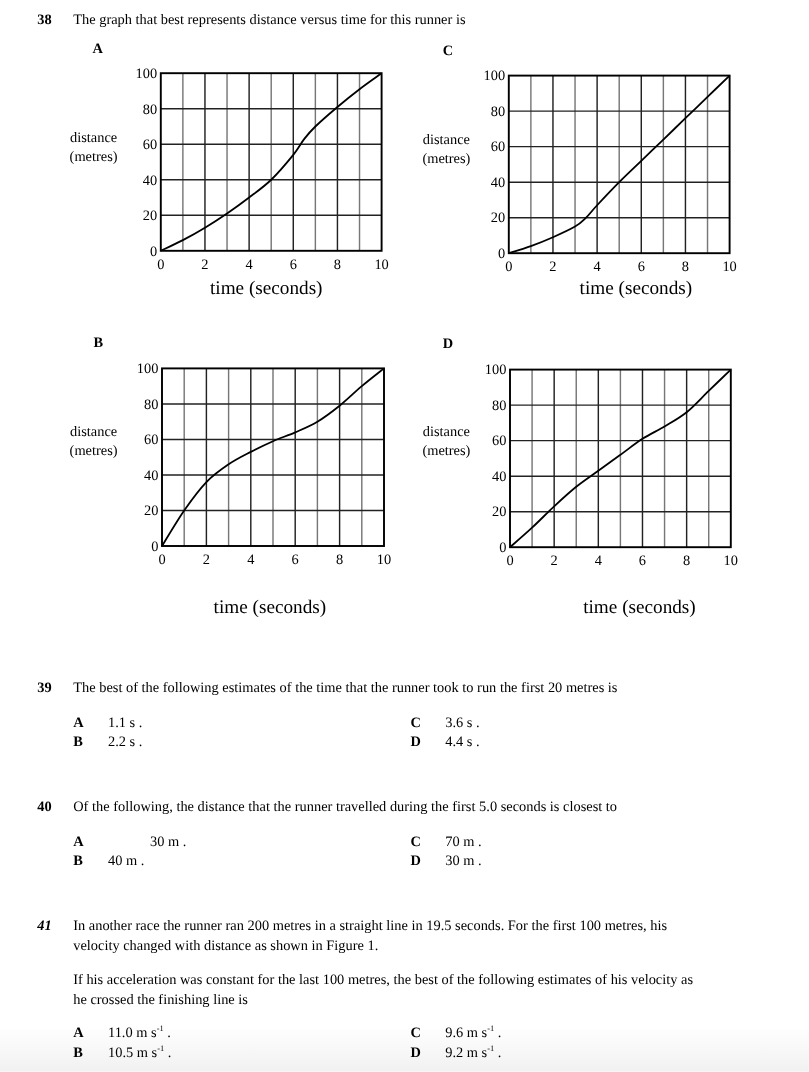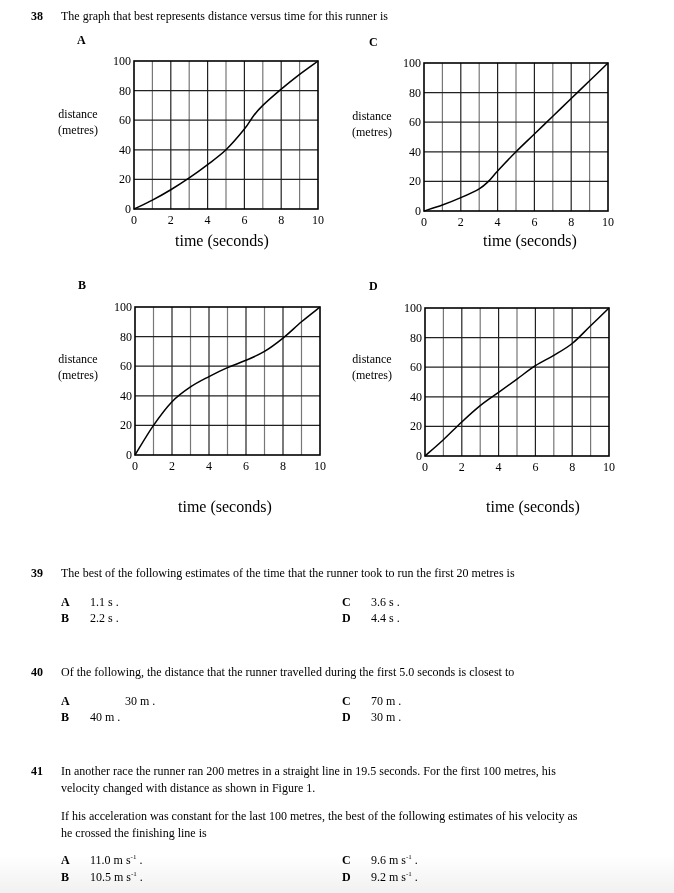--- a/index.html
+++ b/index.html
@@ -248,21 +248,21 @@
 </div>
 <div>
   <div class="abs optl" style="left:342px; top:694px;">C</div>
   <div class="abs optv" style="left:371px; top:694px;">70 m .</div>
 </div>
 <div>
   <div class="abs optl" style="left:342px; top:710px;">D</div>
   <div class="abs optv" style="left:371px; top:710px;">30 m .</div>
 </div>
 
-<div class="abs qnum" style="left:31px; top:764px;">41</div>
+<div class="abs qnum" style="left:31px; top:764px;font-style:italic;">41</div>
 <div class="abs qtext" style="left:61px; top:764px;">In another race the runner ran 200 metres in a straight line in 19.5 seconds. For the first 100 metres, his</div>
 <div class="abs qtext" style="left:61px; top:781px;">velocity changed with distance as shown in Figure 1.</div>
 <div class="abs qtext" style="left:61px; top:809px;">If his acceleration was constant for the last 100 metres, the best of the following estimates of his velocity as</div>
 <div class="abs qtext" style="left:61px; top:826px;">he crossed the finishing line is</div>
 
 <div>
   <div class="abs optl" style="left:61px; top:853px;">A</div>
   <div class="abs optv" style="left:90px; top:853px;"><span>11.0</span> <span>m s</span><sup>-1</sup> .</div>
 </div>
 <div>

